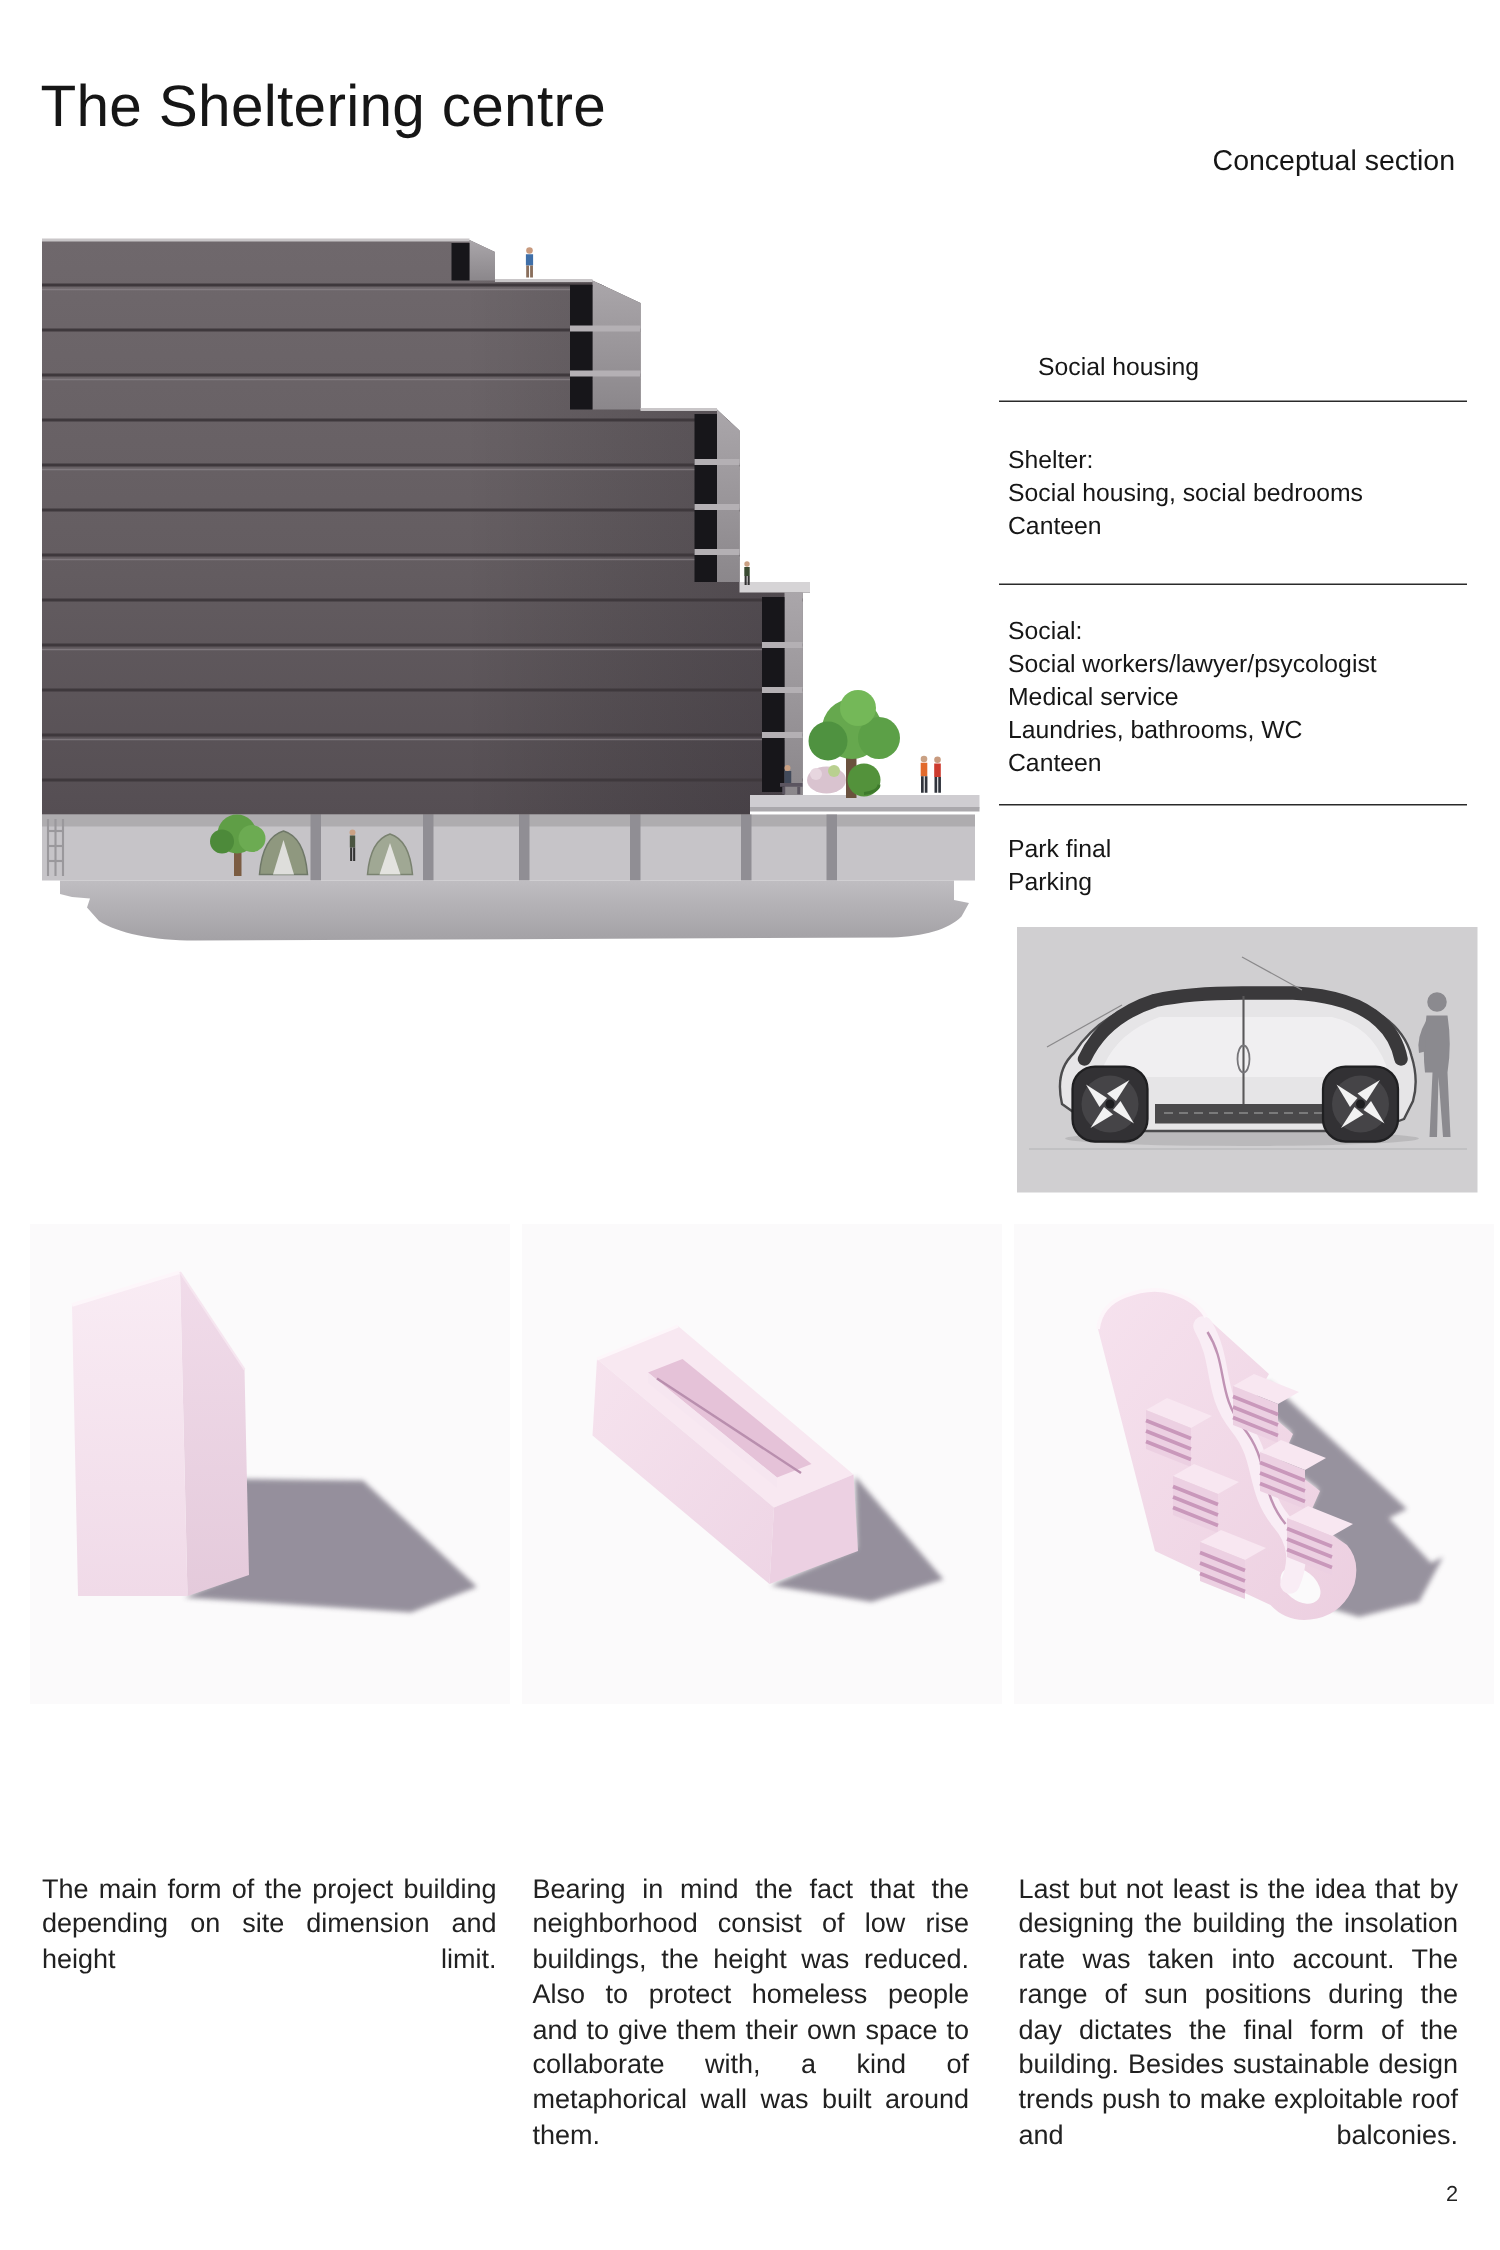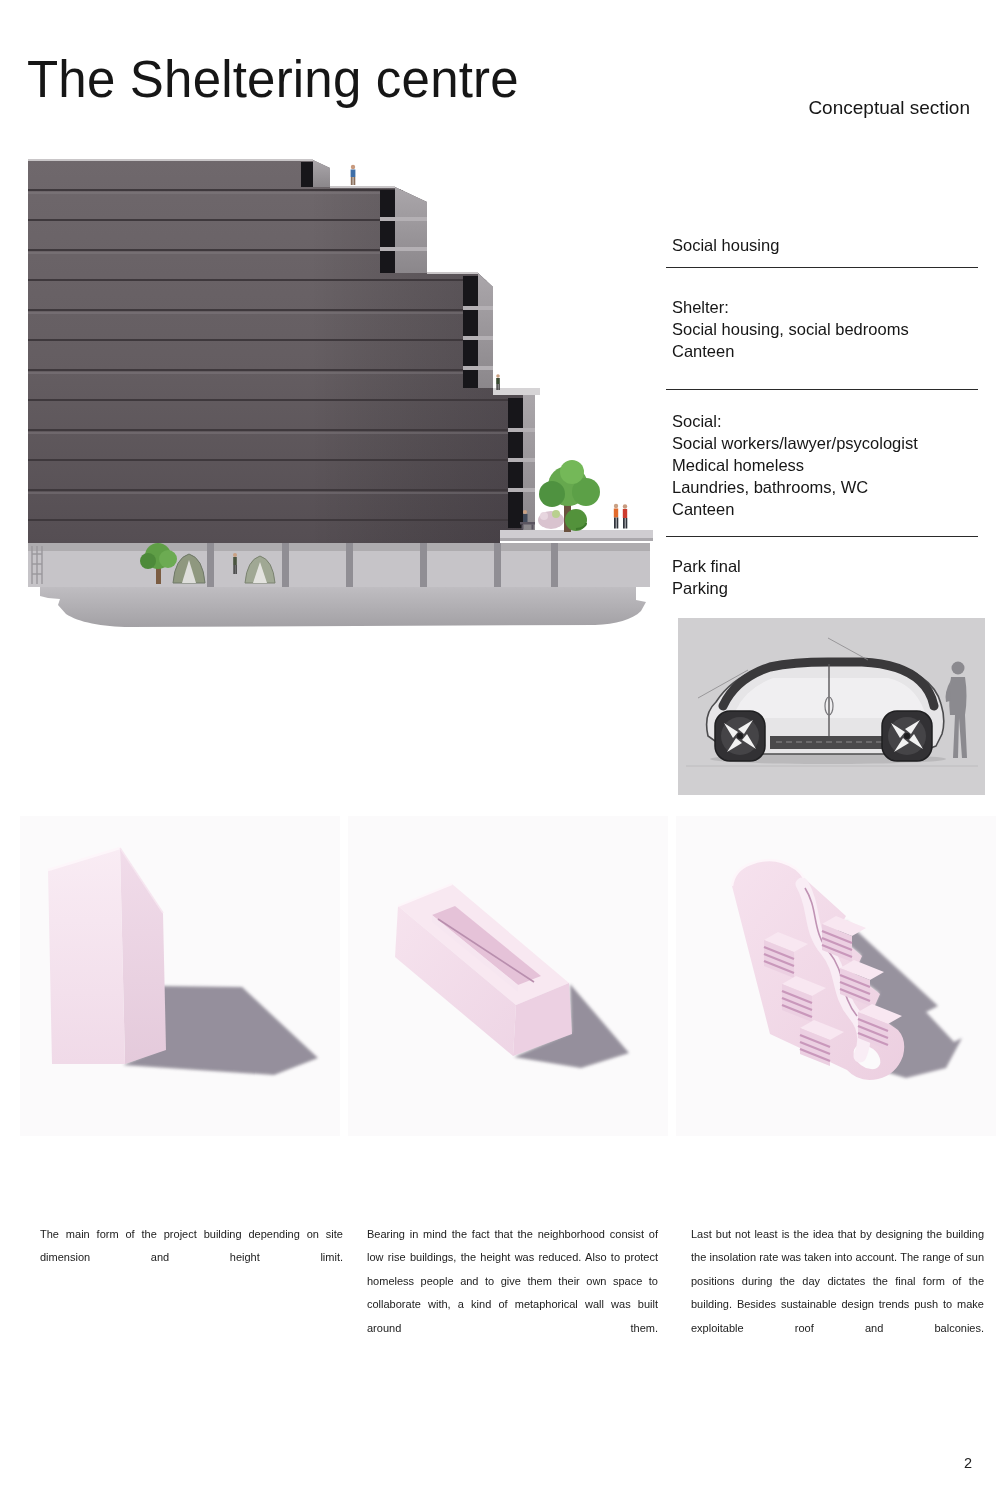--- a/index.html
+++ b/index.html
@@ -2,38 +2,38 @@
 <html><head>
 <meta charset="utf-8">
 <style>
   html,body{margin:0;padding:0;}
   body{
     width:1000px;height:1500px;position:relative;background:#ffffff;
     font-family:"Liberation Sans", sans-serif;color:#1a1a1a;overflow:hidden;
   }
   .abs{position:absolute;}
   .page-title{
-    left:27px;top:50px;font-size:51px;letter-spacing:.2px;color:#161616;font-weight:400;
+    left:27px;top:50px;font-size:39px;letter-spacing:.2px;color:#161616;font-weight:400;
   }
   .page-subtitle{
     right:30px;top:97px;font-size:19px;color:#161616;
   }
   .anno{
     left:672px;width:306px;font-size:16.5px;line-height:22px;white-space:pre-line;color:#161616;
   }
   .anno-rule{
     left:666px;width:312px;border-top:1.6px solid #2a2a2a;height:0;
   }
   .fig{overflow:hidden;}
   .fig svg{display:block;}
   #car-fig{background:#d0cfd1;}
   .model-fig{background:#fbfafb;}
   .para{
-    top:1223px;font-size:11px;line-height:23.4px;color:#212121;
-    text-align:justify;text-align-last:justify;margin-left:12px;
+    top:1248px;font-size:18px;line-height:23.4px;color:#212121;
+    text-align:justify;text-align-last:justify;
   }
   #para-1{left:28px;width:303px;}
   #para-2{left:355px;width:291px;}
   #para-3{left:679px;width:293px;}
   .page-number{right:28px;top:1455px;font-size:14.5px;color:#222;}
 </style>
 </head>
 <body>
 
 <div class="abs page-title">The Sheltering centre</div>
@@ -204,29 +204,29 @@
     <line x1="12" y1="396" x2="12" y2="434"></line>
         <line x1="17" y1="396" x2="17" y2="434"></line>
         <line x1="22" y1="396" x2="22" y2="434"></line>
     <line x1="12" y1="404" x2="22" y2="404"></line>
         <line x1="12" y1="414" x2="22" y2="414"></line>
         <line x1="12" y1="424" x2="22" y2="424"></line>
   </g>
 </svg>
 </div>
 
-<div class="abs anno" style="top:234px;">Social housing</div>
+<div class="abs anno" style="top:234px;margin-left:20px;">Social housing</div>
 <div class="abs anno-rule" style="top:267px;"></div>
 <div class="abs anno" style="top:296px;">Shelter:
 Social housing, social bedrooms
 Canteen</div>
 <div class="abs anno-rule" style="top:389px;"></div>
 <div class="abs anno" style="top:410px;">Social:
 Social workers/lawyer/psycologist
-Medical homeless
+Medical service
 Laundries, bathrooms, WC
 Canteen</div>
 <div class="abs anno-rule" style="top:536px;"></div>
 <div class="abs anno" style="top:555px;">Park final
 Parking</div>
 
 <div id="car-fig" class="abs fig" style="left:678px;top:618px;width:307px;height:177px;">
 <svg width="307" height="177" viewBox="0 0 307 177">
   <line x1="8" y1="148" x2="300" y2="148" stroke="#bdbcbe" stroke-width="1"></line>
   <ellipse cx="150" cy="141" rx="118" ry="5" fill="#000" opacity="0.10"></ellipse>

